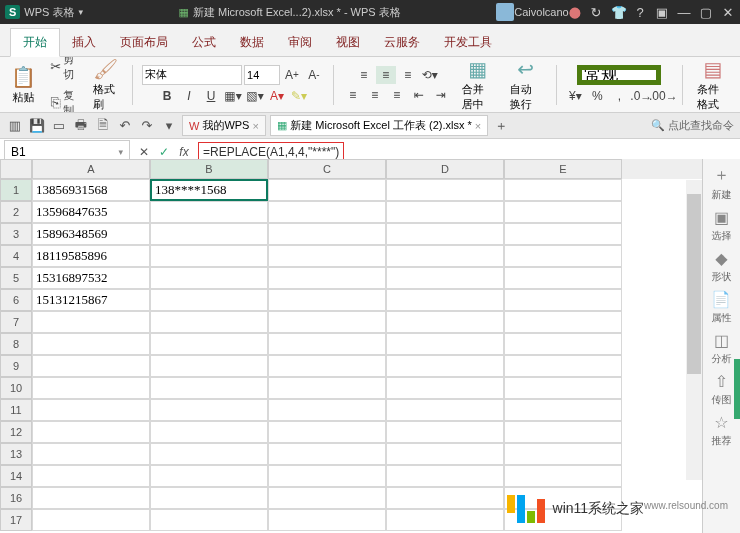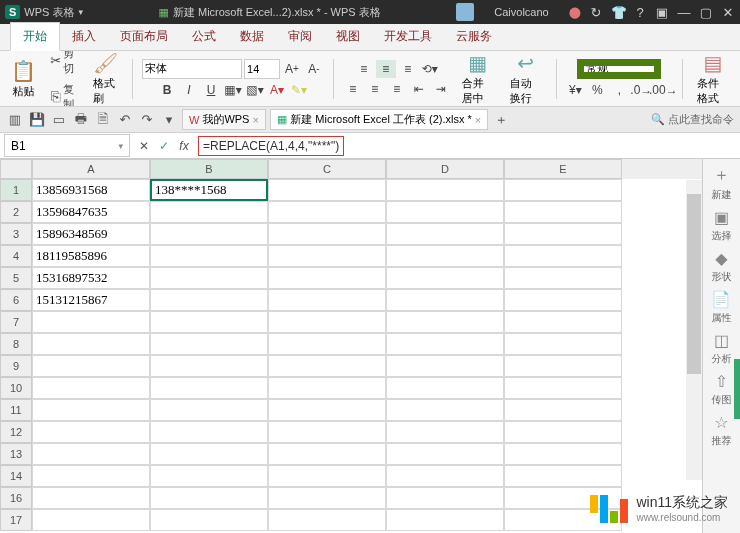--- a/index.html
+++ b/index.html
@@ -5,42 +5,42 @@
 * { margin: 0; padding: 0; box-sizing: border-box; font-family: "Microsoft YaHei", sans-serif; }
 body { width: 740px; height: 533px; background: #fff; overflow: hidden; position: relative; font-size: 12px; }
 
 
 .titlebar { height: 24px; background: #2b2b2b; display: flex; align-items: center; color: #ccc; padding: 0 5px; }
 .titlebar .app { display: flex; align-items: center; gap: 4px; }
 .titlebar .app-badge { background: #0d7a5f; color: #fff; padding: 1px 4px; border-radius: 2px; font-size: 11px; font-weight: bold; }
 .titlebar .app-name { font-size: 11px; }
 .titlebar .doc { flex: 1; text-align: center; font-size: 11px; display: flex; justify-content: center; align-items: center; gap: 4px; }
 .titlebar .xls-icon { color: #6fb96f; }
-.titlebar .user { display: flex; align-items: center; gap: 20px; font-size: 11px; }
+.titlebar .user { display: flex; align-items: center; gap: 0; font-size: 11px; }
 .titlebar .wincontrols { display: flex; gap: 8px; margin-left: 8px; }
 .titlebar .wincontrols span { width: 14px; text-align: center; cursor: pointer; font-size: 13px; }
 
 
-.tabs { height: 27px; background: #f2f2f2; display: flex; align-items: flex-end; padding-left: 10px; border-bottom: 1px solid #d0d0d0; }
+.tabs { height: 33px; background: #f2f2f2; display: flex; align-items: flex-end; padding-left: 10px; border-bottom: 1px solid #d0d0d0; }
 .tabs .tab { padding: 5px 12px; font-size: 12px; color: #7f1d1d; cursor: pointer; }
 .tabs .tab.active { background: #fff; color: #0d7a5f; border: 1px solid #d0d0d0; border-bottom: 1px solid #fff; margin-bottom: -1px; }
 
 
 .ribbon { height: 56px; background: #f7f7f7; border-bottom: 1px solid #d0d0d0; display: flex; align-items: center; padding: 2px 6px; gap: 6px; overflow: hidden; }
 .rgroup { display: flex; flex-direction: column; align-items: center; gap: 2px; }
 .rrow { display: flex; align-items: center; gap: 2px; }
 .btn { display: flex; align-items: center; gap: 2px; padding: 2px 3px; font-size: 11px; color: #444; cursor: pointer; }
 .btn .ico { width: 16px; height: 16px; display: inline-flex; align-items: center; justify-content: center; font-size: 13px; }
 .divider { width: 1px; height: 40px; background: #d0d0d0; margin: 0 3px; }
 .font-sel { height: 20px; width: 100px; border: 1px solid #ccc; font-size: 11px; padding: 0 2px; background: #fff; }
 .size-sel { height: 20px; width: 36px; border: 1px solid #ccc; font-size: 11px; padding: 0 2px; background: #fff; }
 .iconbtn { width: 20px; height: 18px; display: inline-flex; align-items: center; justify-content: center; cursor: pointer; font-size: 12px; color: #444; }
 .bigbtn { display: flex; flex-direction: column; align-items: center; font-size: 11px; gap: 1px; cursor: pointer; padding: 2px 5px; }
 .bigbtn .bigico { font-size: 20px; color: #5f9e5f; }
-.num-sel { height: 20px; width: 84px; border: 7px solid #4d7c0f; font-size: 11px; padding: 0 2px; background: #fff; }
+.num-sel { height: 20px; width: 84px; border: 5px solid #4d7c0f; font-size: 17px; padding: 0 2px; background: #fff; }
 
 
 .qat { height: 26px; background: #eaeaea; border-bottom: 1px solid #d0d0d0; display: flex; align-items: center; padding: 0 6px; gap: 4px; }
 .qat .qicon { width: 18px; height: 18px; display: inline-flex; align-items: center; justify-content: center; font-size: 13px; cursor: pointer; color: #555; }
 .qat .doctab { display: flex; align-items: center; gap: 3px; padding: 2px 6px; border: 1px solid #ccc; background: #f7f7f7; font-size: 11px; cursor: pointer; }
 .qat .doctab.active { background: #fff; }
 .qat .doctab .close { color: #999; }
 .qat .search { margin-left: auto; display: flex; align-items: center; gap: 3px; font-size: 11px; color: #666; }
 
 
@@ -70,21 +70,21 @@
 .rbar { width: 6px; height: 60px; background: #35a86f; position: absolute; right: 0; top: 200px; }
 
 
 .watermark { position: absolute; right: 12px; bottom: 10px; display: flex; align-items: center; gap: 8px; }
 .wlogo { display: flex; gap: 2px; }
 .wlogo span { width: 8px; background: #f7b500; display: inline-block; }
 .wlogo span:nth-child(1){height:18px;background:#f7b500;}
 .wlogo span:nth-child(2){height:28px;background:#00a4ef;}
 .wlogo span:nth-child(3){height:12px;background:#7fba00;margin-top:16px;}
 .wlogo span:nth-child(4){height:24px;background:#f25022;margin-top:4px;}
-.wtxt { display: flex; flex-direction: column; }
+.wtxt { display: flex; }
 .wtxt .l1 { font-size: 14px; color: #333; }
 .wtxt .l2 { font-size: 10px; color: #888; }
 
 .scrollv { position: absolute; top: 180px; right: 38px; width: 16px; height: 300px; background: #f0f0f0; }
 .scrollv .thumb { width: 14px; height: 180px; background: #c9c9c9; margin: 14px auto 0; }
 </style>
 </head>
 <body>
 
 <div class="titlebar">
@@ -114,22 +114,22 @@
 </div>
 
 <div class="tabs">
   <div class="tab active">开始</div>
   <div class="tab">插入</div>
   <div class="tab">页面布局</div>
   <div class="tab">公式</div>
   <div class="tab">数据</div>
   <div class="tab">审阅</div>
   <div class="tab">视图</div>
+  <div class="tab">云服务</div>
   <div class="tab">开发工具</div>
-  <div class="tab">云服务</div>
 </div>
 
 <div class="ribbon">
   <div class="rgroup">
     <div class="bigbtn">
       <span class="bigico">📋</span>
       <span>粘贴</span>
     </div>
   </div>
   <div class="rgroup">

